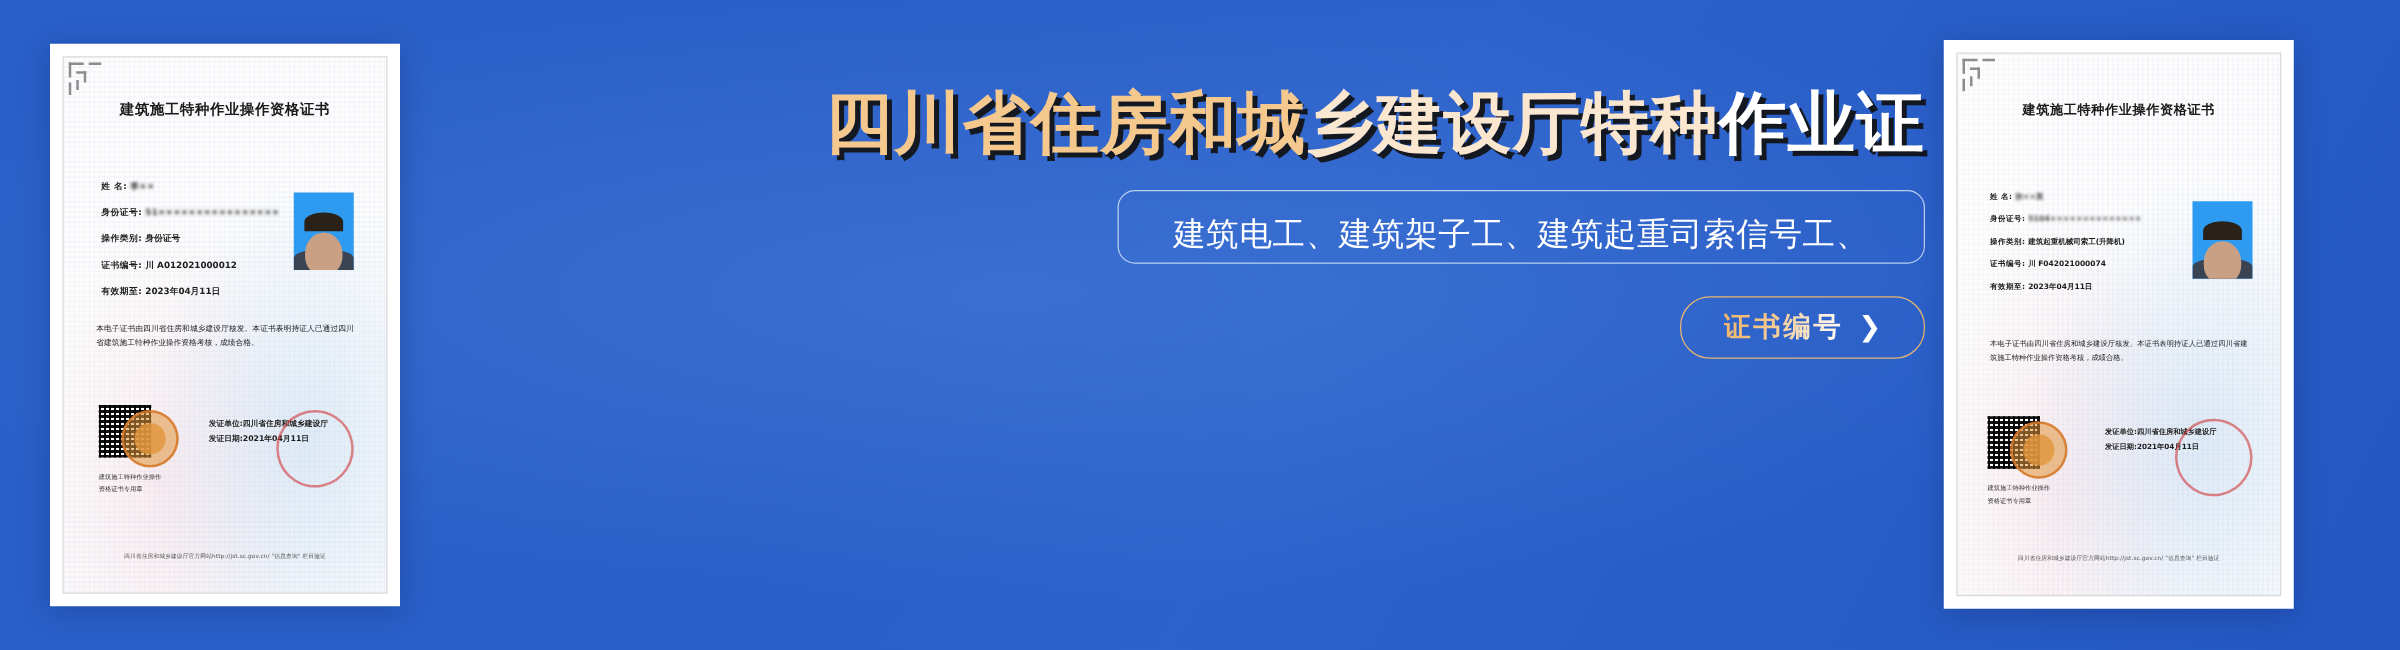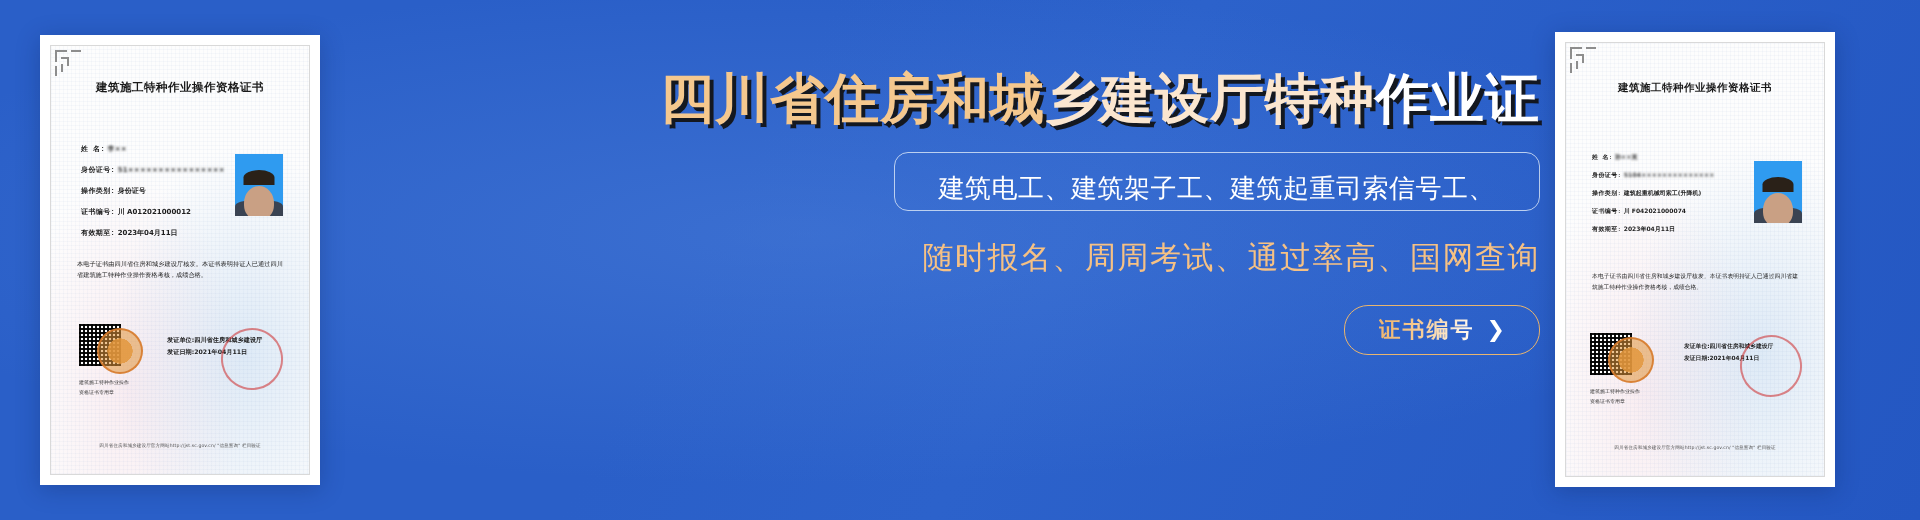--- a/index.html
+++ b/index.html
@@ -44,21 +44,21 @@
     font-weight:bold;color:#1a1a1a;letter-spacing:.5px;
   }
   .cert-left .cert-title{font-size:11.5px;}
   .cert-right .cert-title{font-size:10.5px;top:38px;}
   .cert-fields{position:absolute;left:30px;top:98px;}
   .cert-right .cert-fields{left:26px;top:110px;}
   .fld{
     font-size:7px;color:#1d1d1d;margin-bottom:11px;white-space:nowrap;
     font-family:"DejaVu Sans","Liberation Sans",sans-serif;font-weight:bold;
   }
-  .fld .lbl{letter-spacing:.4px;font-family:Liberation Mono, monospace;}
+  .fld .lbl{letter-spacing:.4px;}
   .fld .val{font-weight:bold;}
   .fld .val.blur{filter:blur(1.1px);opacity:.88;letter-spacing:.2px;}
   .cert-right .fld{font-size:6px;margin-bottom:9px;}
   .photo{
     position:absolute;width:48px;height:62px;
     background:linear-gradient(#2f9bf0,#2f9bf0);
     overflow:hidden;
   }
   .cert-left .photo{right:26px;top:108px;}
   .cert-right .photo{right:22px;top:118px;}
@@ -225,21 +225,20 @@
   <div class="center">
 
     <div class="headline">
       <span class="a">四川省住房和城</span><span class="b">乡建设厅特种</span><span class="c">作业证</span>
     </div>
 
     <div class="infobox">
       <div class="infoline">建筑电工、建筑架子工、建筑起重司索信号工、</div>
     </div>
 
-    <div class="slogan">随时报名、周周考试、通过率高、国网查询</div>
 
     <div class="cta">
       <span class="cta-label">证书编号</span>
       <span class="cta-arrow">❯</span>
     </div>
 
   </div>
 
   <div class="cert cert-right">
     <div class="cert-inner">

